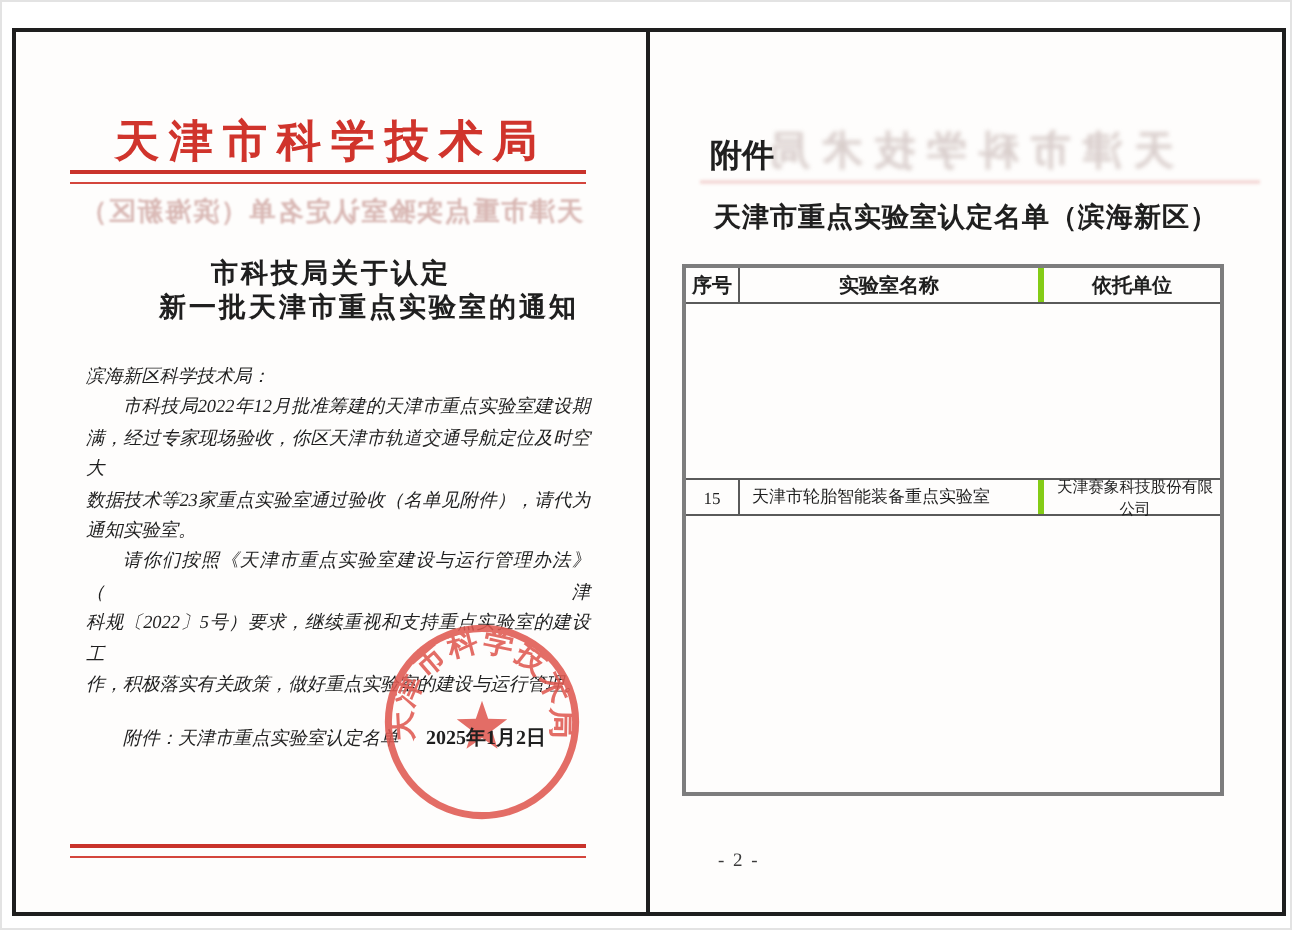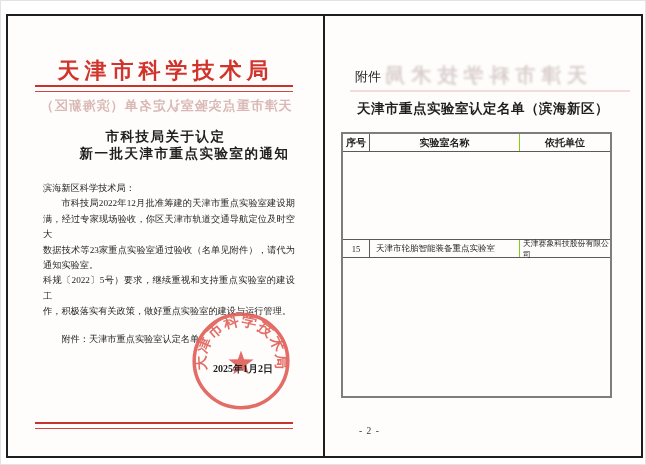--- a/index.html
+++ b/index.html
@@ -21,45 +21,45 @@
   .red-rule{left:27px;width:258px;height:4px;
     border-top:2px solid #c9332b;border-bottom:1px solid #d4453c;}
   .rule-top{top:69px;}
   .rule-bottom{top:406px;}
   .bleed{color:rgba(186,126,121,0.55);filter:blur(0.6px);
     transform:scaleX(-1);white-space:nowrap;font-weight:bold;}
   .bleed-title-left{top:81px;font-size:13px;letter-spacing:1px;}
   .doc-title{font-weight:bold;font-size:13.5px;letter-spacing:1.5px;white-space:nowrap;}
   .doc-title-1{top:112px;}
   .doc-title-2{top:129px;padding-left:38px;}
-  .body-text{left:35px;top:165px;width:252px;font-size:9.2px;line-height:15.4px;}
+  .body-text{left:35px;top:165px;width:252px;font-size:9.2px;line-height:15.4px;font-style:italic;}
   .bline{text-align:left;}
   .bline.jfull{text-align:justify;text-align-last:justify;}
   .bline.indent{text-indent:2em;}
   .attachment-line{margin-top:12px;text-indent:2em;}
   .seal{left:180px;top:292px;width:106px;height:106px;opacity:0.88;}
   .issue-date{top:346px;left:185px;width:100px;text-align:center;
     font-size:10px;font-weight:bold;z-index:3;}
 
   
   .bleed-header-right{top:46px;font-size:20px;letter-spacing:6px;
     color:rgba(158,132,127,0.38);filter:blur(1px);}
   .bleed-rule{top:74px;left:25px;width:280px;height:2px;
     background:rgba(219,130,124,0.28);filter:blur(0.7px);}
-  .attachment-label{left:30px;top:52px;font-size:13px;font-weight:normal;}
+  .attachment-label{left:30px;top:52px;font-size:16px;font-weight:bold;}
   .appendix-title{top:84px;font-size:13.5px;font-weight:bold;letter-spacing:0.5px;white-space:nowrap;}
   .lab-table{left:16px;top:116px;width:271px;height:266px;
     border:2px solid #7d7d7d;box-sizing:border-box;background:#fefdfc;}
   .t-header{position:absolute;left:0;top:0;right:0;height:18px;display:flex;
     border-bottom:1px solid #5a5a5a;box-sizing:border-box;
     font-size:10px;font-weight:bold;}
   .t-header .hc{display:flex;align-items:center;justify-content:center;box-sizing:border-box;}
   .col-no{width:26px;}
   .col-lab{width:150px;border-left:1px solid #5a5a5a;}
-  .col-org{flex:1;border-left:1px solid #84cc16;}
+  .col-org{flex:1;border-left:3px solid #84cc16;text-align:center;}
   .t-row{position:absolute;left:0;right:0;top:105px;height:19px;display:flex;
     border-top:1px solid #5a5a5a;border-bottom:1px solid #5a5a5a;
     box-sizing:border-box;font-size:8.5px;}
   .t-row .tc{display:flex;align-items:center;box-sizing:border-box;}
   .t-row .col-no{justify-content:center;}
   .t-row .col-lab{padding-left:6px;}
   .t-row .col-org{padding-left:3px;font-size:7.8px;letter-spacing:0;}
   .page-number{left:34px;top:410px;font-size:9.5px;letter-spacing:1px;color:#3a3a3a;}
 </style>
 </head>
@@ -73,20 +73,21 @@
     <div class="abs center bleed bleed-title-left">天津市重点实验室认定名单（滨海新区）</div>
     <div class="abs center doc-title doc-title-1">市科技局关于认定</div>
     <div class="abs center doc-title doc-title-2">新一批天津市重点实验室的通知</div>
 
     <div class="abs body-text">
       <div class="bline">滨海新区科学技术局：</div>
       <div class="bline jfull indent">市科技局2022年12月批准筹建的天津市重点实验室建设期</div>
       <div class="bline jfull">满，经过专家现场验收，你区天津市轨道交通导航定位及时空大</div>
       <div class="bline jfull">数据技术等23家重点实验室通过验收（名单见附件），请代为</div>
       <div class="bline">通知实验室。</div>
+      <div class="bline jfull indent">请你们按照《天津市重点实验室建设与运行管理办法》（津</div>
       <div class="bline jfull">科规〔2022〕5号）要求，继续重视和支持重点实验室的建设工</div>
       <div class="bline">作，积极落实有关政策，做好重点实验室的建设与运行管理。</div>
       <div class="bline attachment-line">附件：天津市重点实验室认定名单</div>
     </div>
 
     <svg class="abs seal" viewBox="0 0 120 120" width="106" height="106">
       <defs>
         <path id="sealArc" d="M 21.4,70.4 A 40,40 0 1 1 98.6,70.4" fill="none"></path>
       </defs>
       <circle cx="60" cy="60" r="53" fill="none" stroke="#e05a52" stroke-width="4"></circle>

